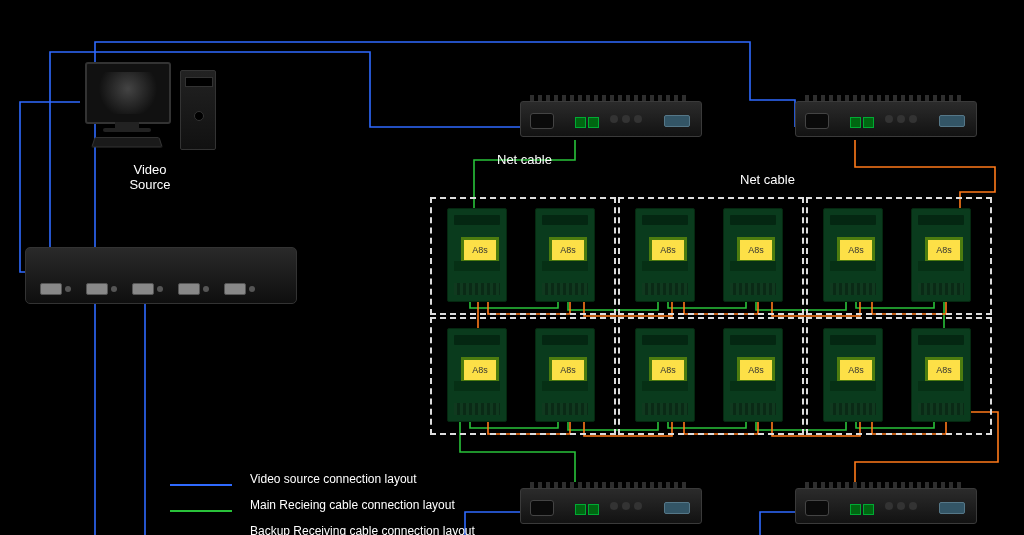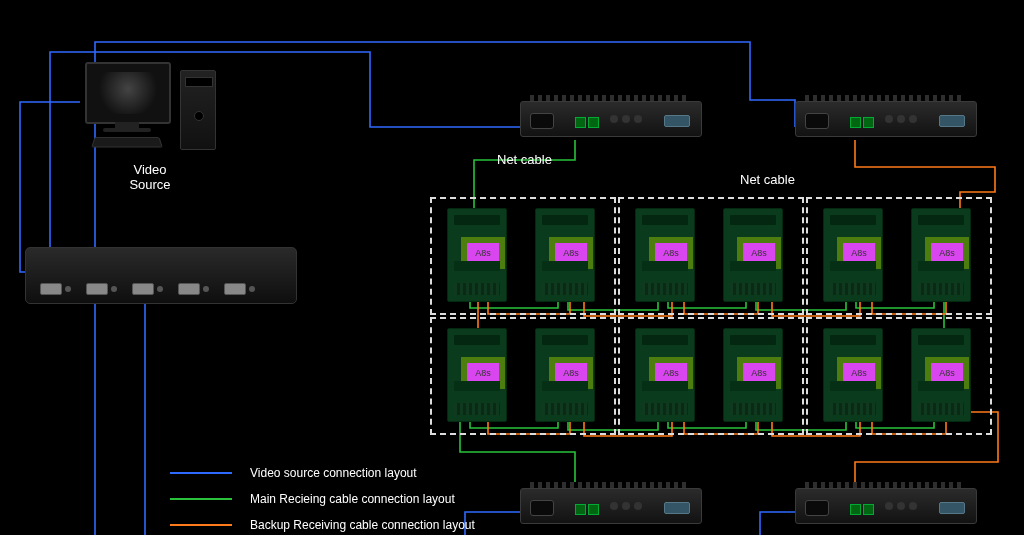--- a/index.html
+++ b/index.html
@@ -28,31 +28,31 @@
   .sender{position:absolute;width:180px;height:50px;}
   .sender .body{position:absolute;left:0;top:6px;width:180px;height:34px;background:linear-gradient(#2b2b2b,#121212);border-radius:3px;border:1px solid #3a3a3a;}
   .sender .fins{position:absolute;left:10px;top:0;right:10px;height:8px;background:repeating-linear-gradient(90deg,#2e2e2e 0 4px,#000 4px 8px);}
   .sender .plug{position:absolute;left:10px;top:18px;width:22px;height:14px;background:#0a0a0a;border:1px solid #444;border-radius:3px;}
   .sender .rj{position:absolute;top:22px;width:9px;height:9px;background:#061;border:1px solid #0a3;}
   .sender .btns{position:absolute;top:20px;width:8px;height:8px;background:#333;border-radius:50%;}
   .sender .vga{position:absolute;right:10px;top:20px;width:24px;height:10px;background:#356;border:1px solid #578;border-radius:2px;}
 
   
   .card{position:absolute;width:58px;height:92px;background:#0a3b1d;border:1px solid #052810;border-radius:2px;}
-  .card .chip{position:absolute;left:13px;top:28px;width:32px;height:20px;background:#d946ef;border:6px solid #4d7c0f;font-size:9px;color:#333;display:flex;align-items:center;justify-content:center;}
+  .card .chip{position:absolute;left:13px;top:28px;width:32px;height:20px;background:#fde047;border:3px solid #4d7c0f;font-size:9px;color:#333;display:flex;align-items:center;justify-content:center;}
   .card::before{content:"";position:absolute;left:6px;right:6px;top:6px;height:10px;background:#042712;border-radius:1px;}
   .card::after{content:"";position:absolute;left:6px;right:6px;bottom:6px;height:12px;background:repeating-linear-gradient(90deg,#103a1f 0 3px,#0a2a16 3px 6px);}
   .card .hdr{position:absolute;left:6px;top:52px;right:6px;height:10px;background:#063015;}
 
   
   .cabinet{position:absolute;border:2px dashed #ddd;}
 
   
   .legend{position:absolute;left:170px;top:428px;font-size:12px;}
-  .legend .row{display:flex;align-items:center;height:26px;gap:18px;}
+  .legend .row{display:flex;align-items:flex-end;height:26px;gap:18px;}
   .legend .sw{width:62px;height:0;border-top:2px solid;}
 </style>
 </head>
 <body>
 
 <div class="stage">
 
   <svg class="wires" viewBox="0 0 1024 535">
     <g stroke-width="1.6" fill="none">
 

